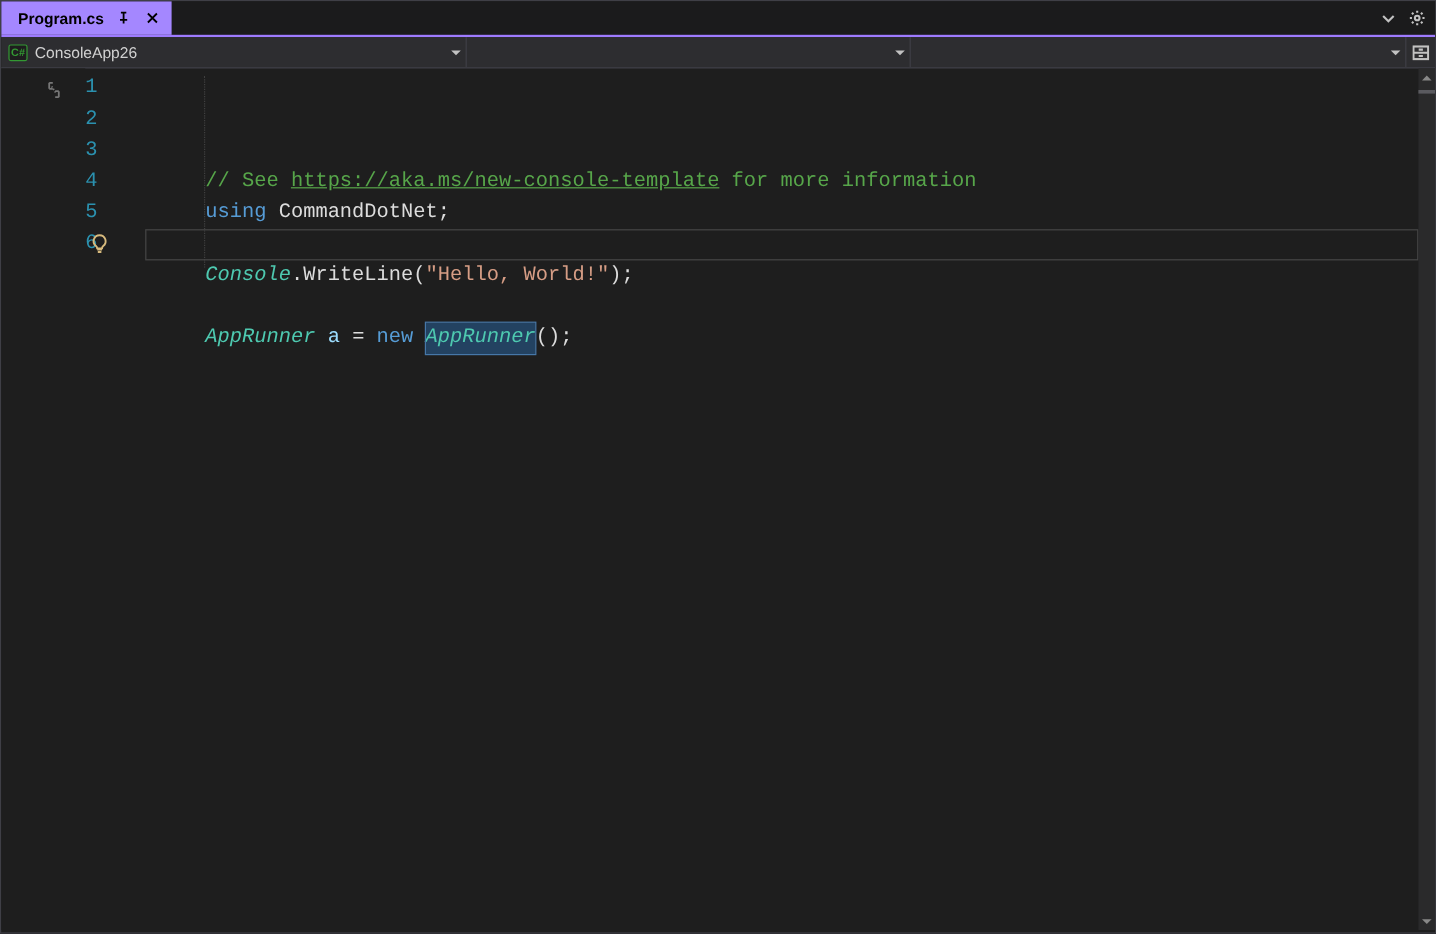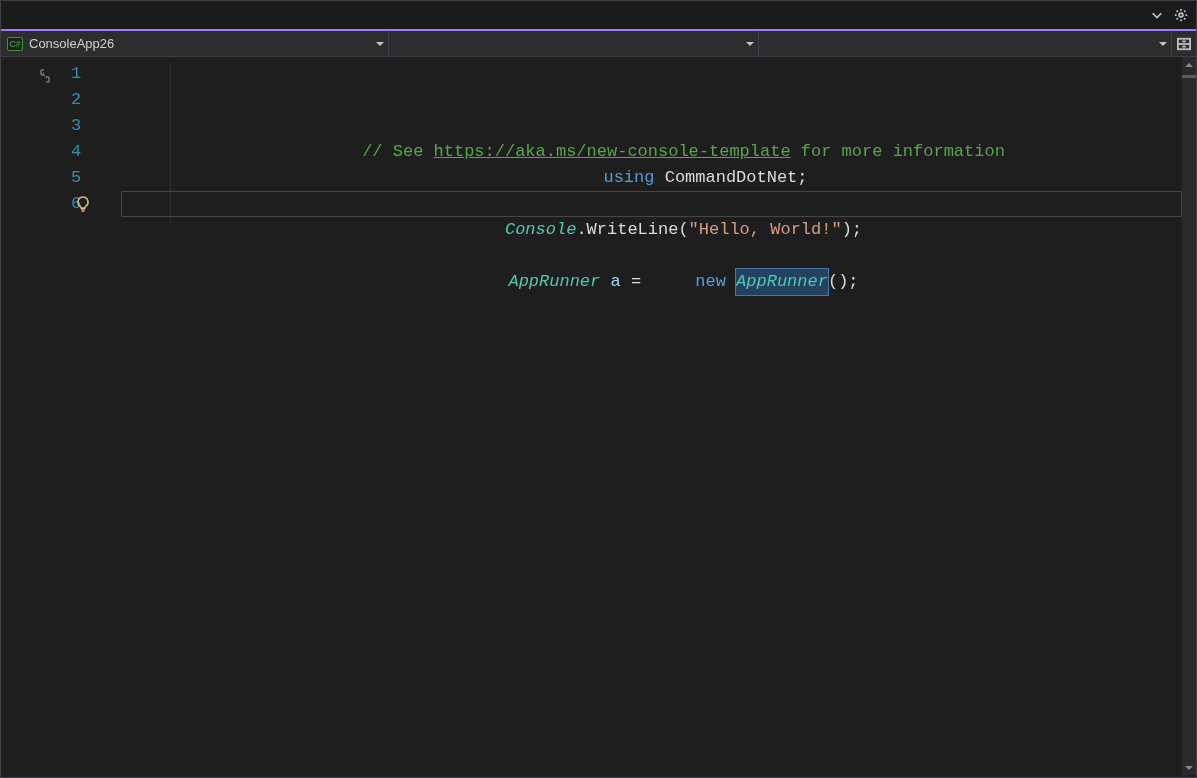--- a/index.html
+++ b/index.html
@@ -148,32 +148,31 @@
   .bulb svg{width:16px;height:16px;fill:none;stroke:currentColor;stroke-width:1.6;}
   .code {
     flex:1;
     padding-top:4px;
     position:relative;
     white-space:pre;
   }
   .codeline {
     height:26px;
     padding-left:50px;
-    text-align:center;
   }
   .indent-guide {
     position:absolute;
     left:49px;
     top:6px;
     bottom:0;
     border-left:1px dotted #404040;
     height:160px;
   }
   .tok-comment{color:var(--comment);}
-  .tok-keyword{color:var(--keyword);margin-left:44px;}
+  .tok-keyword{color:var(--keyword);}
   .tok-type{color:var(--type);font-style:italic;}
   .tok-string{color:var(--string);}
   .tok-local{color:var(--local);}
   .tok-url{color:var(--comment);text-decoration:underline;}
   .tok-punc{color:var(--code-fore);}
   .sel-box {
     display:inline-block;
     background: var(--highlight-box-bg);
     outline:1px solid var(--highlight-box-border);
     padding:0 0px;
@@ -199,20 +198,33 @@
   .vscroll-arrow.up div{border-bottom-color:#888;margin-bottom:3px;}
   .vscroll-arrow.down div{border-top-color:#888;margin-top:3px;}
   .caret-marker{
     position:absolute;right:0;width:14px;height:3px;background:#5a5a5f;
   }
 </style>
 </head>
 <body>
 
 <div class="tabstrip">
+  <div class="tab">
+    <span>Program.cs</span>
+    <span class="pin">
+      <svg viewBox="0 0 16 16">
+          <path d="M5 2h6M8 2v8M4 10h8M8 10v4"></path>
+        </svg>
+    </span>
+    <span class="close">
+      <svg viewBox="0 0 16 16">
+          <path d="M3 3l10 10M13 3L3 13"></path>
+        </svg>
+    </span>
+  </div>
   <div class="tabstrip-right">
     <span class="icon-btn">
       <svg viewBox="0 0 16 16">
           <path d="M3 6l5 5 5-5"></path>
         </svg>
     </span>
     <span class="icon-btn">
       <svg viewBox="0 0 16 16">
           <circle cx="8" cy="8" r="2.2"></circle>
           <path d="M8 1v2M8 13v2M1 8h2M13 8h2M3 3l1.4 1.4M11.6 11.6L13 13M13 3l-1.4 1.4M4.4 11.6L3 13"></path>

